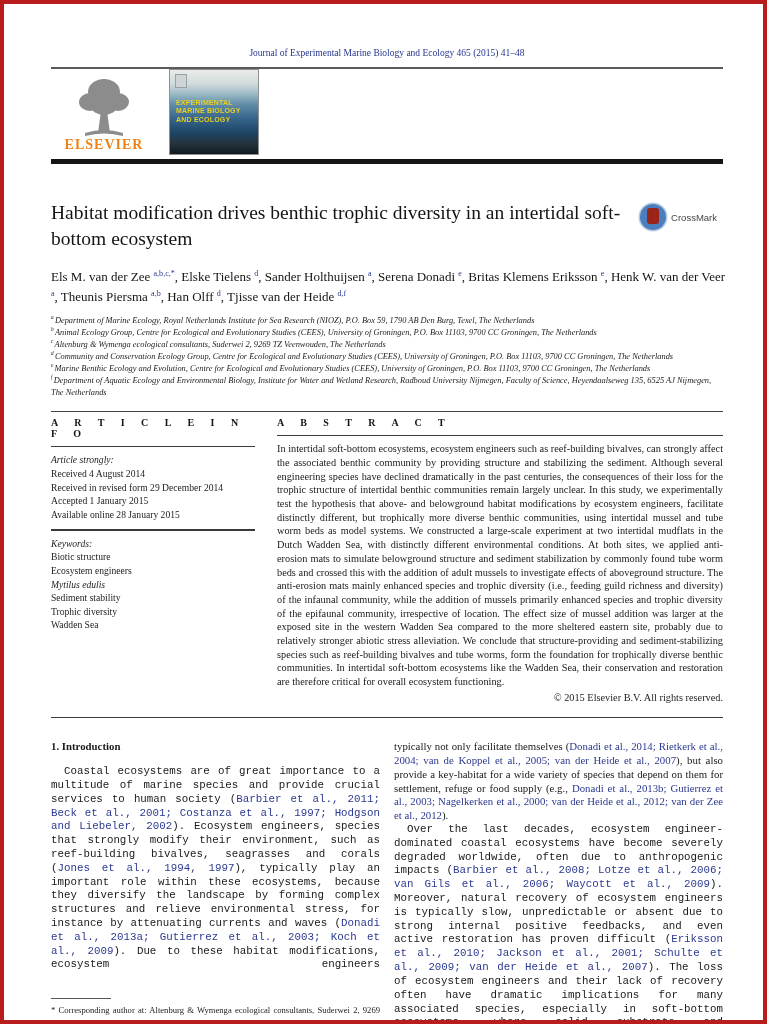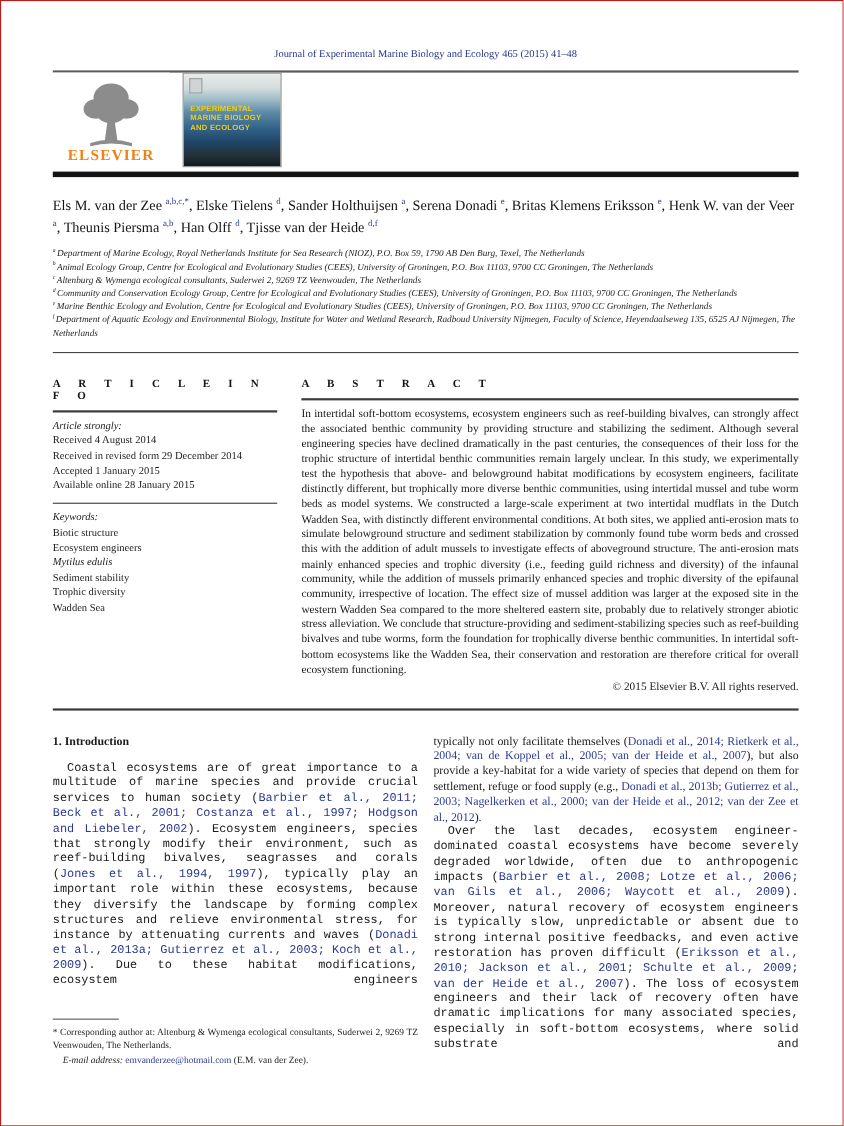--- a/index.html
+++ b/index.html
@@ -1,17 +1,17 @@
 <!DOCTYPE html>
 <html><head>
 <meta charset="utf-8">
 <style>
   html,body{margin:0;padding:0;background:#fff;}
   .page{position:relative;width:767px;height:1024px;box-sizing:border-box;
-        border:1px solid #b91c1c;background:#fff;overflow:hidden;
+        border:4px solid #b91c1c;background:#fff;overflow:hidden;
         font-family:"Liberation Serif",serif;color:#1c1c1c;}
   .inner{padding:0 40px 0 47px;}
 
   
   .top-line{margin-top:44px;text-align:center;font-size:9.5px;color:#26358c;}
   .rule-thin{margin-top:9px;height:2px;background:#5a5a5a;}
   .banner-row{display:flex;align-items:stretch;margin-top:0;}
   .logo-box{width:106px;background:#fff;display:flex;flex-direction:column;
             align-items:center;justify-content:flex-end;padding:6px 0 2px 0;}
   .els-word{font-size:14px;font-weight:bold;color:#ef8214;letter-spacing:1px;margin-top:-2px;}
@@ -39,21 +39,21 @@
   .cm-icon{width:26px;height:26px;border-radius:50%;background:#4a7ebf;position:relative;
            display:inline-block;box-shadow:0 0 0 1.5px #b9cbe2;}
   .cm-icon::after{content:"";position:absolute;left:7px;top:4px;width:12px;height:16px;
                   border-radius:3px;background:#9c2318;}
   .cm-label{font-size:9.5px;color:#444;margin-left:5px;font-family:"Liberation Sans",sans-serif;}
   .authors{margin-top:16px;font-size:13px;line-height:1.5;width:680px;color:#141414;}
   .affiliations{margin-top:9px;font-size:8.4px;font-style:italic;line-height:1.42;color:#222;}
   .rule-mid{margin-top:12px;height:1px;background:#444;}
 
   
-  .meta-row{display:flex;margin-top:23px;}
+  .meta-row{display:flex;margin-top:5px;}
   .col-info{width:204px;}
   .col-abs{flex:1;margin-left:22px;}
   .sec-head{font-size:10px;font-weight:bold;letter-spacing:3px;word-spacing:8px;color:#141414;}
   .head-rule{height:1.4px;background:#3a3a3a;margin:7px 0 6px 0;}
   .info-line{font-size:9.6px;line-height:1.42;}
   .mid-rule{height:1.4px;background:#3a3a3a;margin:8px 0 6px 0;width:100%;}
   .abs-text{margin:0;font-size:10.3px;line-height:1.33;text-align:justify;color:#191919;}
   .abs-copy{margin-top:3px;font-size:10.3px;text-align:right;}
   .rule-full{margin-top:14px;height:1.4px;background:#3a3a3a;}
 
@@ -102,20 +102,27 @@
 
 
       <div class="cover-thumb">
         <div class="cover-logo"></div>
         <div class="cover-title">EXPERIMENTAL MARINE BIOLOGY AND ECOLOGY</div>
       </div>
     </div>
 
     <div class="rule-thick"></div>
 
+    <div class="title-row">
+      <h1 class="article-title">Habitat modification drives benthic trophic diversity in an intertidal soft-bottom ecosystem</h1>
+      <div class="crossmark">
+        <span class="cm-icon"></span>
+        <span class="cm-label">CrossMark</span>
+      </div>
+    </div>
 
     <div class="authors"><span>Els M. van der Zee </span><span class="sup lnk">a,b,c,*</span><span>, Elske Tielens </span><span class="sup lnk">d</span><span>, Sander Holthuijsen </span><span class="sup lnk">a</span><span>, Serena Donadi </span><span class="sup lnk">e</span><span>, Britas Klemens Eriksson </span><span class="sup lnk">e</span><span>,
 </span><span>Henk W. van der Veer </span><span class="sup lnk">a</span><span>, Theunis Piersma </span><span class="sup lnk">a,b</span><span>, Han Olff </span><span class="sup lnk">d</span><span>, Tjisse van der Heide </span><span class="sup lnk">d,f</span></div>
 
     <div class="affiliations">
       <div class="aff"><span class="sup">a </span><span>Department of Marine Ecology, Royal Netherlands Institute for Sea Research (NIOZ), P.O. Box 59, 1790 AB Den Burg, Texel, The Netherlands</span></div>
       <div class="aff"><span class="sup">b </span><span>Animal Ecology Group, Centre for Ecological and Evolutionary Studies (CEES), University of Groningen, P.O. Box 11103, 9700 CC Groningen, The Netherlands</span></div>
       <div class="aff"><span class="sup">c </span><span>Altenburg &amp; Wymenga ecological consultants, Suderwei 2, 9269 TZ Veenwouden, The Netherlands</span></div>
       <div class="aff"><span class="sup">d </span><span>Community and Conservation Ecology Group, Centre for Ecological and Evolutionary Studies (CEES), University of Groningen, P.O. Box 11103, 9700 CC Groningen, The Netherlands</span></div>
       <div class="aff"><span class="sup">e </span><span>Marine Benthic Ecology and Evolution, Centre for Ecological and Evolutionary Studies (CEES), University of Groningen, P.O. Box 11103, 9700 CC Groningen, The Netherlands</span></div>

